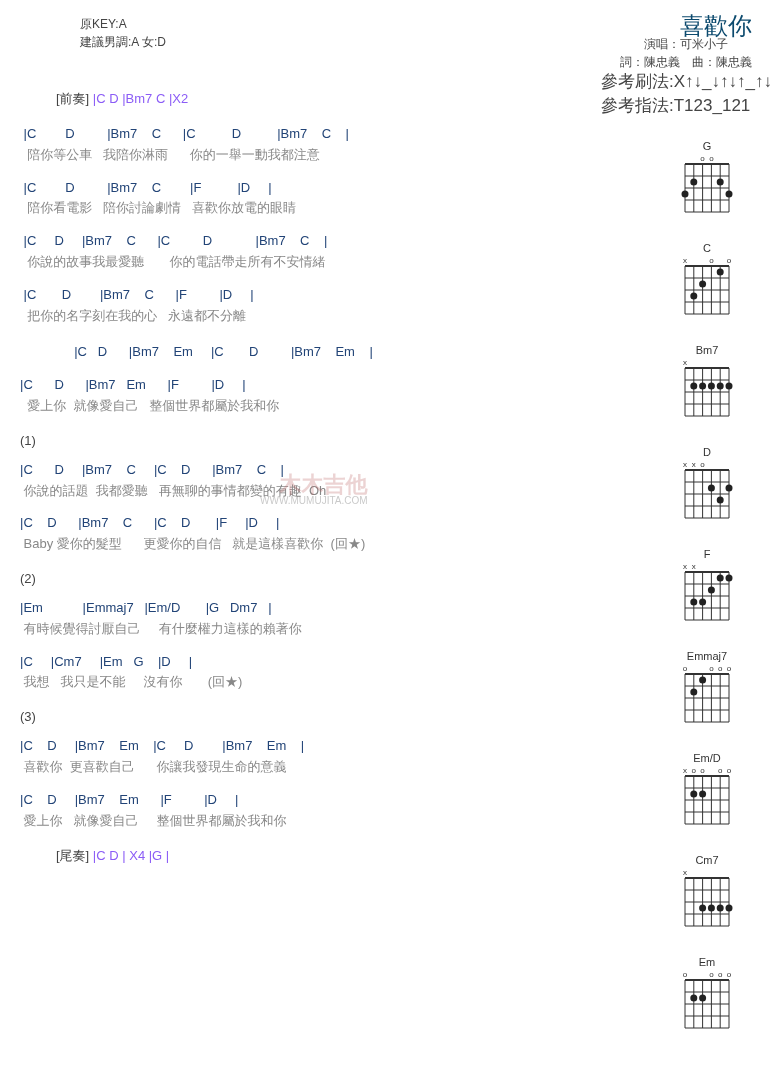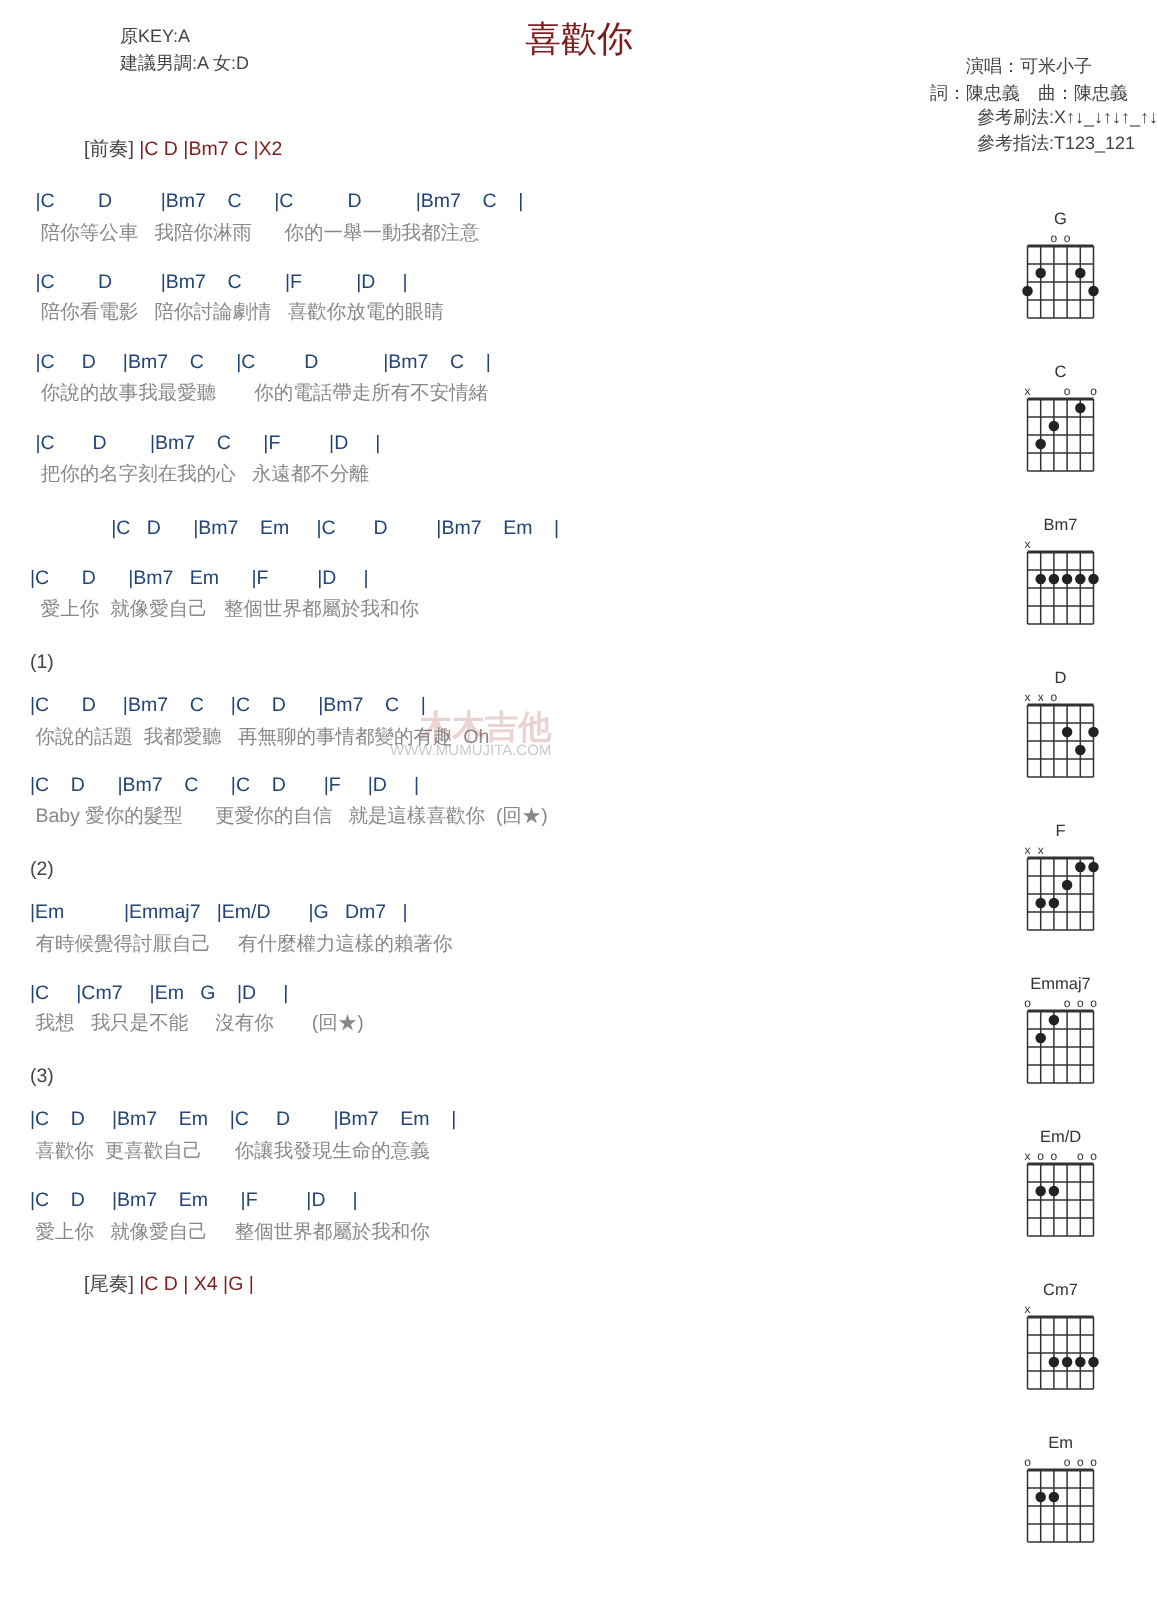--- a/index.html
+++ b/index.html
@@ -16,25 +16,25 @@
     padding: 10px 20px;
     box-sizing: border-box;
     position: relative;
   }
   .header {
     position: relative;
     height: 70px;
   }
   .title {
     font-size: 24px;
-    text-align: center;
+    text-align: right;
     position: absolute;
     left: 0; right: 0; top: 0;
     font-weight: normal;
-    color: #7f1d1d;
+    color: #0c4a6e;
   }
   .key-info {
     position: absolute;
     left: 60px;
     top: 5px;
     font-size: 12px;
     color: #444;
     line-height: 1.5;
   }
   .credits {
@@ -43,21 +43,21 @@
     top: 25px;
     font-size: 12px;
     color: #444;
     line-height: 1.5;
     text-align: center;
   }
   .ref-patterns {
     position: absolute;
     right: 0px;
     top: 70px;
-    font-size: 12px;
+    font-size: 17px;
     color: #444;
     line-height: 1.4;
   }
   .main-row {
     display: flex;
     margin-top: 10px;
   }
   .lyrics-col {
     flex: 1;
     padding-right: 10px;
@@ -89,21 +89,21 @@
   .section-label {
     color: #444;
     font-size: 13px;
     margin-bottom: 6px;
   }
   .intro-line .lbl {
     color: #444;
     padding-left: 36px;
   }
   .intro-line .chd {
-    color: #7f1d1d;
+    color: #8b5cf6;
   }
   .chord-diagram {
     margin-bottom: 18px;
     text-align: center;
   }
   .chord-name {
     font-size: 11px;
     color: #333;
     margin-bottom: 2px;
   }

